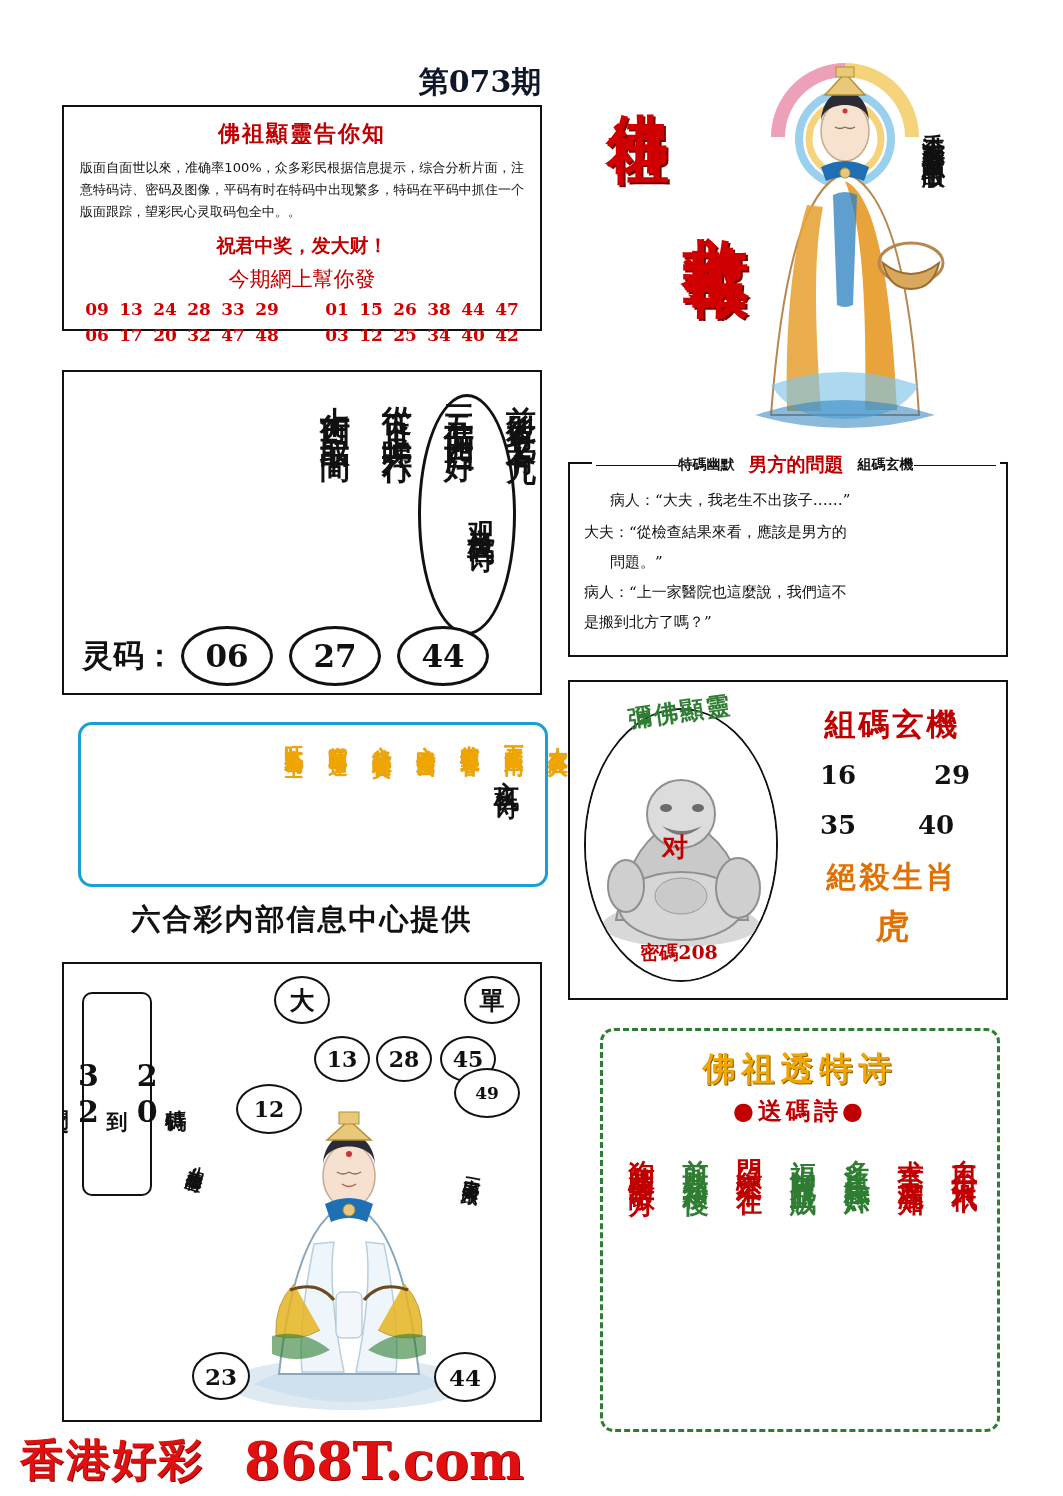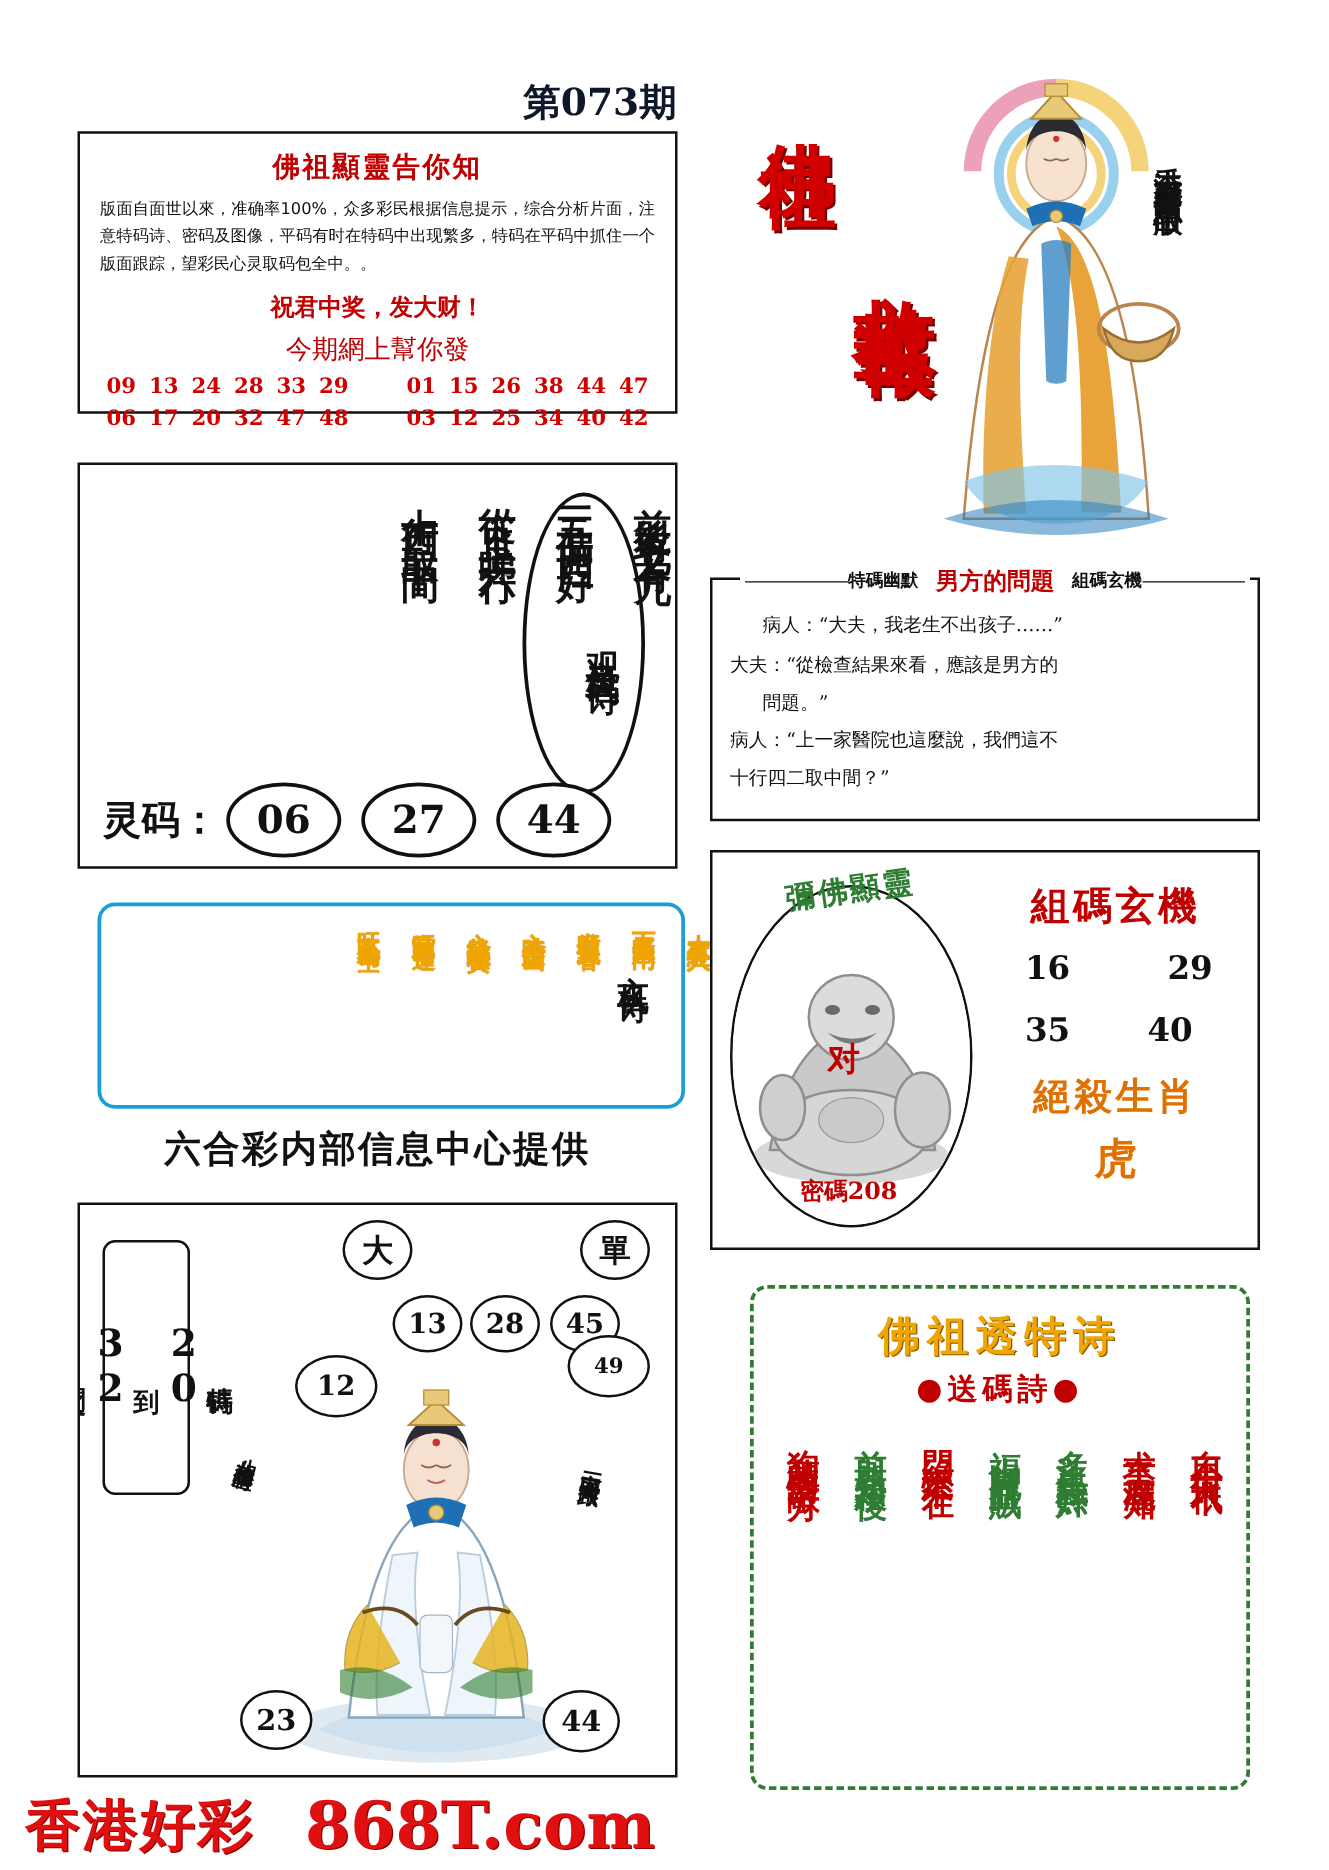--- a/index.html
+++ b/index.html
@@ -433,21 +433,21 @@
       <span class="hline"></span>
       <span class="lbl">特碼幽默</span>
       <span class="mid">男方的問題</span>
       <span class="lbl">組碼玄機</span>
       <span class="hline"></span>
     </div>
     <div class="jl" style="left:40px;top:26px;">病人：“大夫，我老生不出孩子……”</div>
     <div class="jl" style="left:14px;top:58px;">大夫：“從檢查結果來看，應該是男方的</div>
     <div class="jl" style="left:40px;top:88px;">問題。”</div>
     <div class="jl" style="left:14px;top:118px;">病人：“上一家醫院也這麼說，我們這不</div>
-    <div class="jl" style="left:14px;top:148px;">十行四二取中間？”</div>
+    <div class="jl" style="left:14px;top:148px;">是搬到北方了嗎？”</div>
   </div>
 
   <div class="box" id="zuma">
     <div id="fo-oval">
       <svg viewBox="0 0 190 270" width="190" height="270">
         <rect x="0" y="0" width="190" height="270" fill="#ffffff"></rect>
         <ellipse cx="95" cy="215" rx="78" ry="22" fill="#d8d8d8"></ellipse>
         <path d="M30 210 q12 -70 48 -92 q18 -10 36 0 q40 24 48 92 Z" fill="#c9c9c9" stroke="#8f8f8f" stroke-width="2"></path>
         <ellipse cx="95" cy="196" rx="62" ry="34" fill="#d6d6d6" stroke="#8f8f8f" stroke-width="2"></ellipse>
         <circle cx="95" cy="104" r="34" fill="#dcdcdc" stroke="#8f8f8f" stroke-width="2"></circle>

